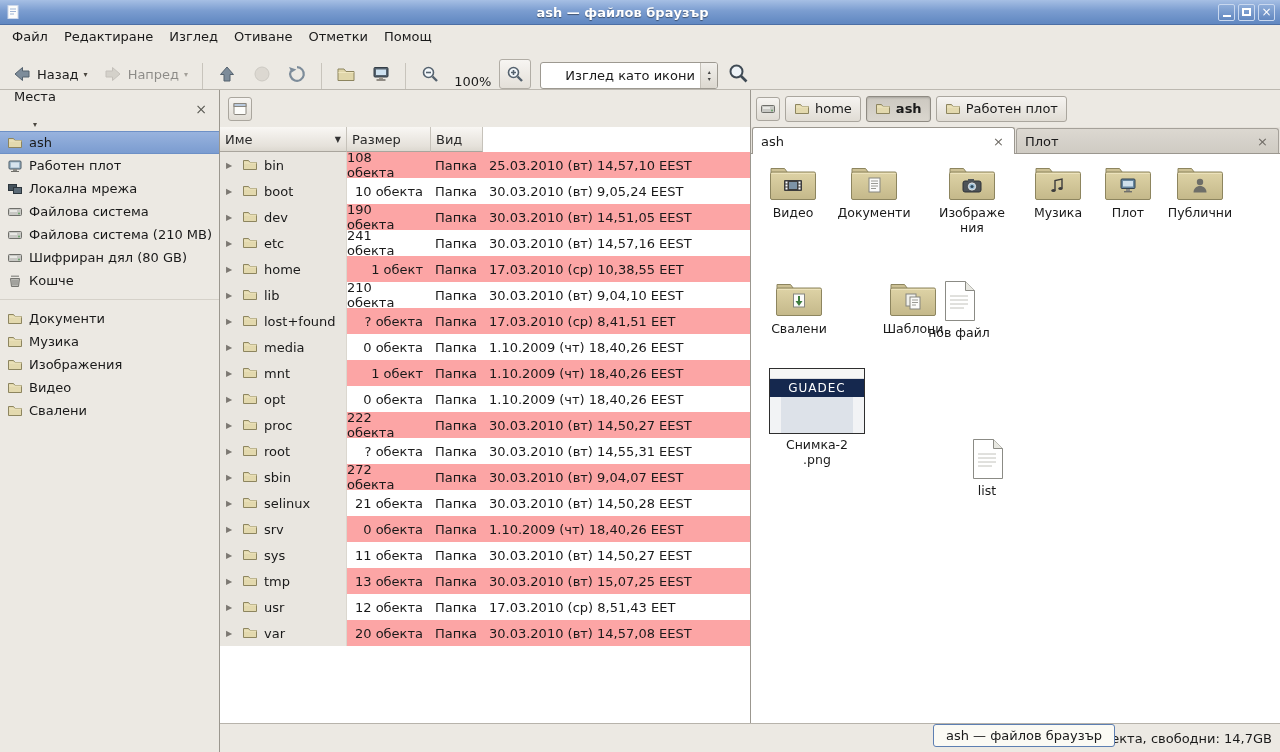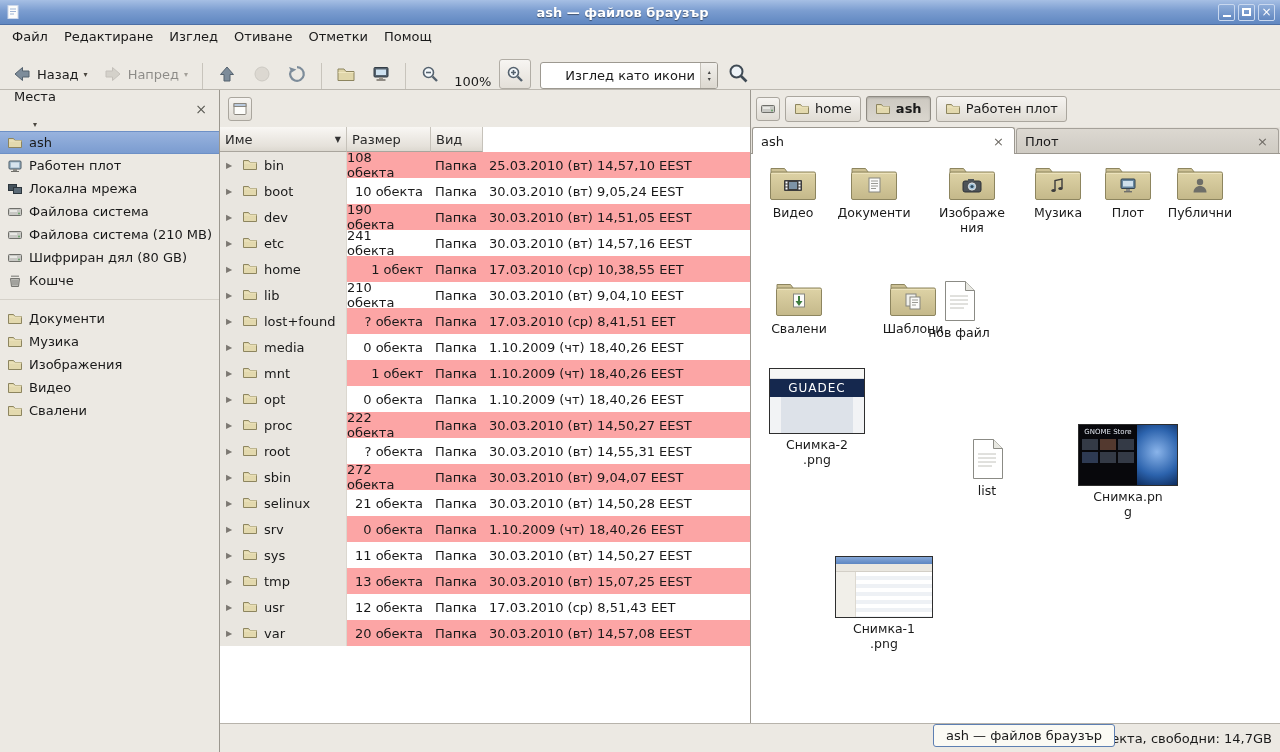--- a/index.html
+++ b/index.html
@@ -905,52 +905,20 @@
               <div class="ivitem" style="left: 204px; top: 284px; width: 64px;">
                 <div class="ivicon">
                   <svg width="34" height="42" viewBox="0 0 34 42">
                     <path d="M3.5 1.5h20l9 9v30h-29z" fill="#ffffff" stroke="#8b8b85"></path>
                     <path d="M23.5 1.5v9h9" fill="#e8e8e2" stroke="#8b8b85"></path>
                     <path d="M8 16h18M8 20h18M8 24h18M8 28h14" stroke="#c2c2bc"></path>
                   </svg>
                 </div>
                 <div class="ivlabel" style="max-width:64px">list</div>
               </div>
-              <div class="ivitem" style="left: 326px; top: 270px; width: 102px;">
-                <div class="ivicon">
-                  <div class="thumb th-store">
-                    <div class="ts-left">
-                      <div class="ts-title">GNOME Store</div>
-                      <div class="ts-grid">
-                        <i></i>
-                        <i></i>
-                        <i></i>
-                        <i></i>
-                        <i></i>
-                        <i></i>
-                      </div>
-                    </div>
-                    <div class="ts-right"></div>
-                  </div>
-                </div>
-                <div class="ivlabel" style="max-width:74px">Снимка.png</div>
-              </div>
-              <div class="ivitem" style="left: 82px; top: 402px; width: 102px;">
-                <div class="ivicon">
-                  <div class="thumb th-win">
-                    <div class="tf-title"></div>
-                    <div class="tf-tool"></div>
-                    <div class="tf-body">
-                      <div class="tf-side"></div>
-                      <div class="tf-main"></div>
-                    </div>
-                  </div>
-                </div>
-                <div class="ivlabel" style="max-width:64px">Снимка-1.png</div>
-              </div>
             </div>
         </div>
 
       </div>
       <div class="statusbar">
         <span>13 обекта, свободни: 14,7GB</span>
       </div>
     </div>
 
   </div>

